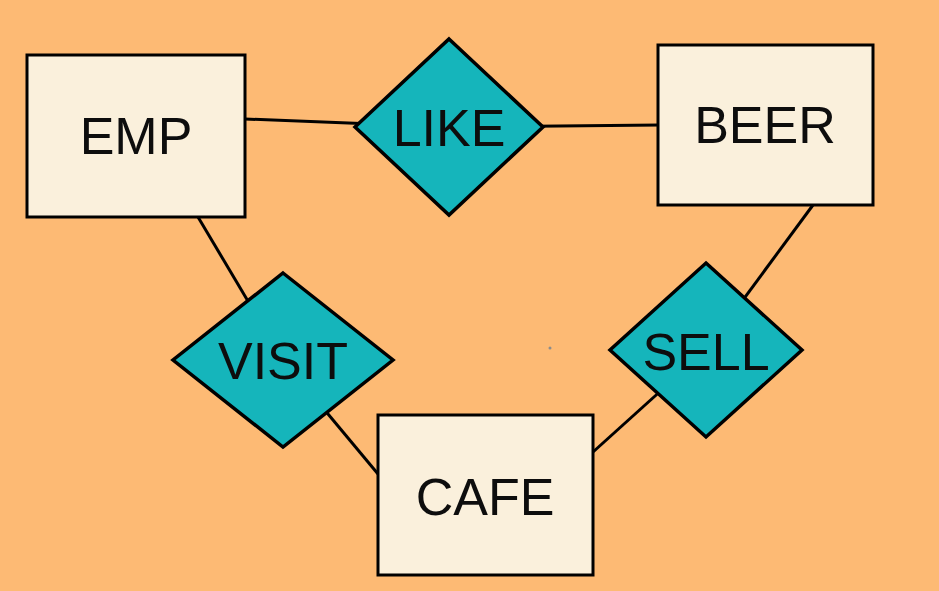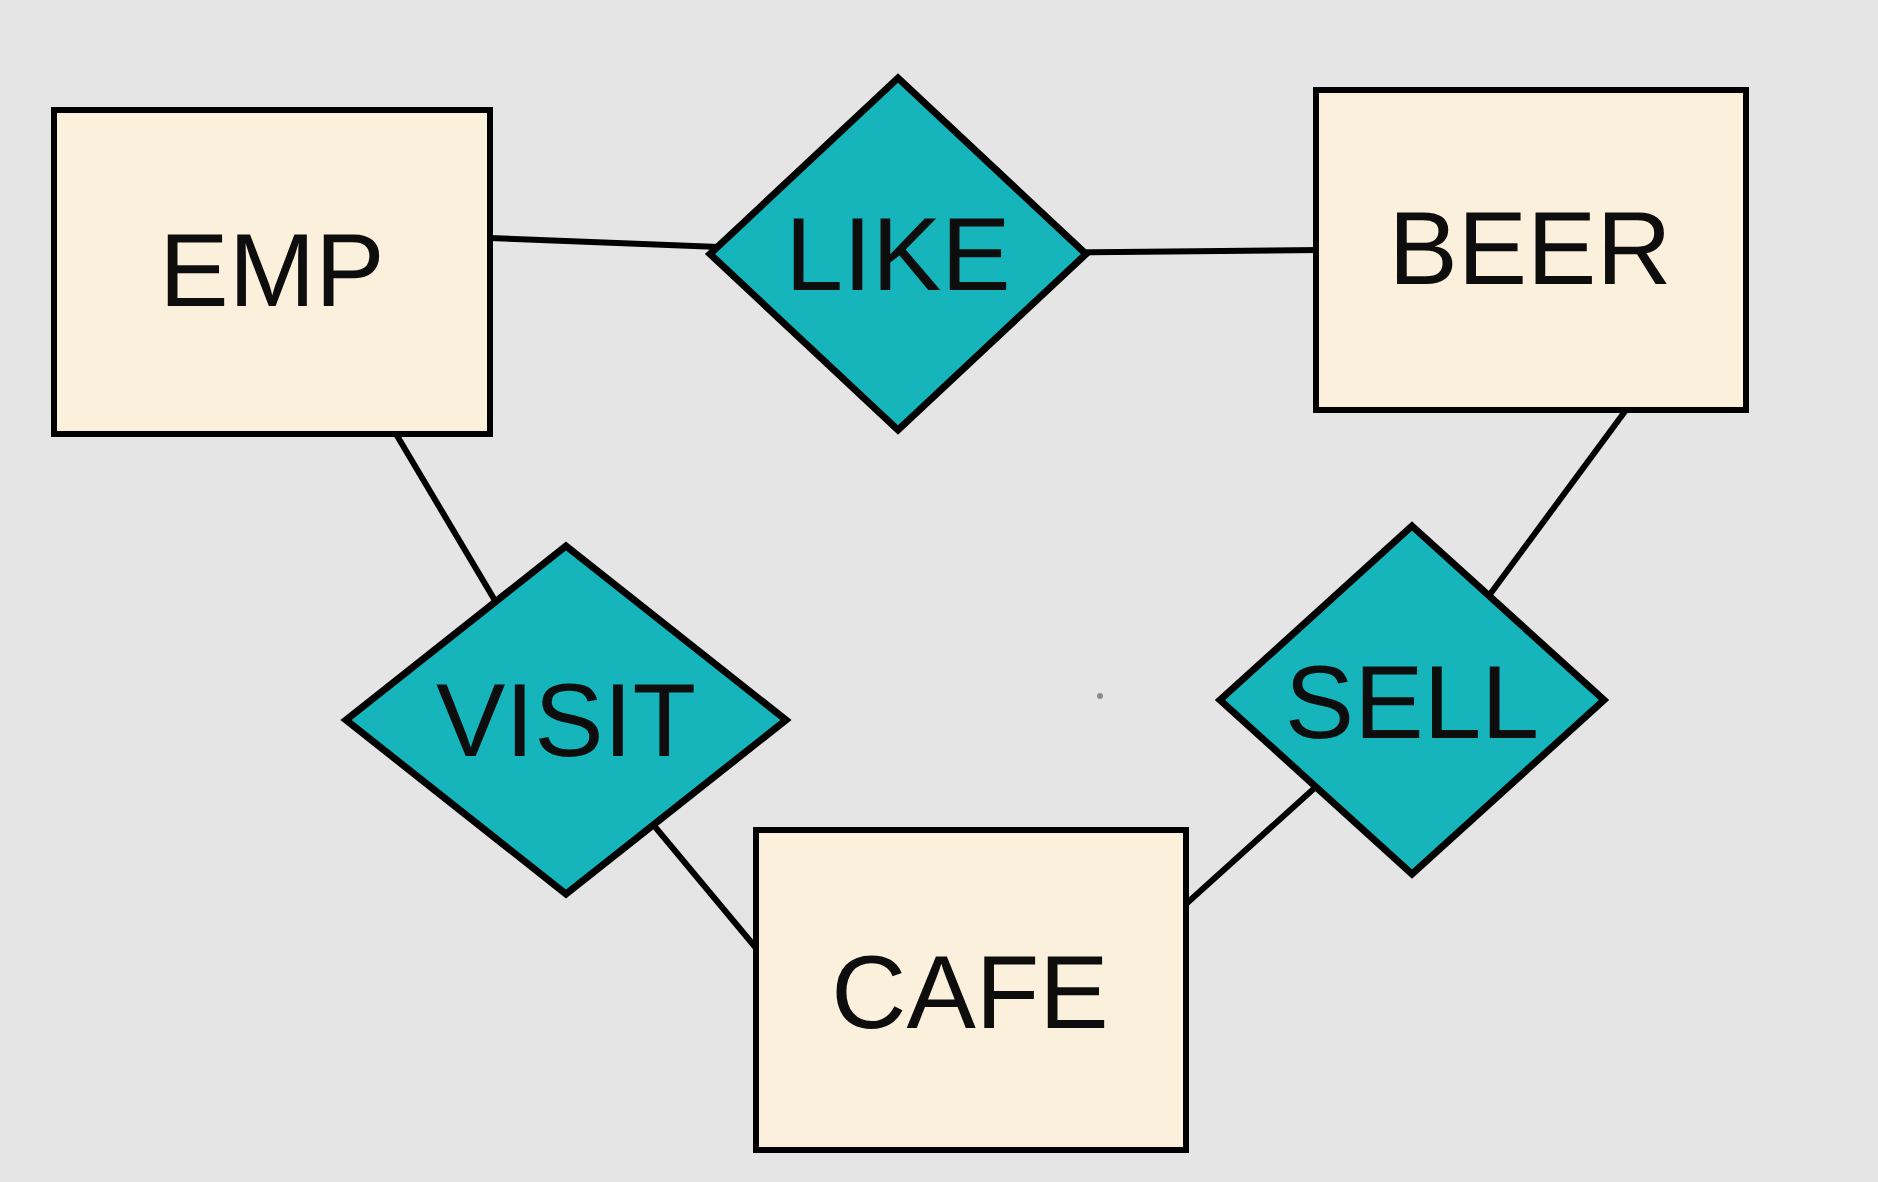--- a/index.html
+++ b/index.html
@@ -4,21 +4,21 @@
 <style>
   html, body {
     margin: 0;
     padding: 0;
     background: #ffffff;
   }
   .canvas {
     position: relative;
     width: 939px;
     height: 591px;
-    background: #e5e5e5;
+    background: #fdba74;
     overflow: hidden;
   }
   svg {
     display: block;
   }
   .connector {
     stroke: #000000;
     stroke-width: 3;
     fill: none;
   }

